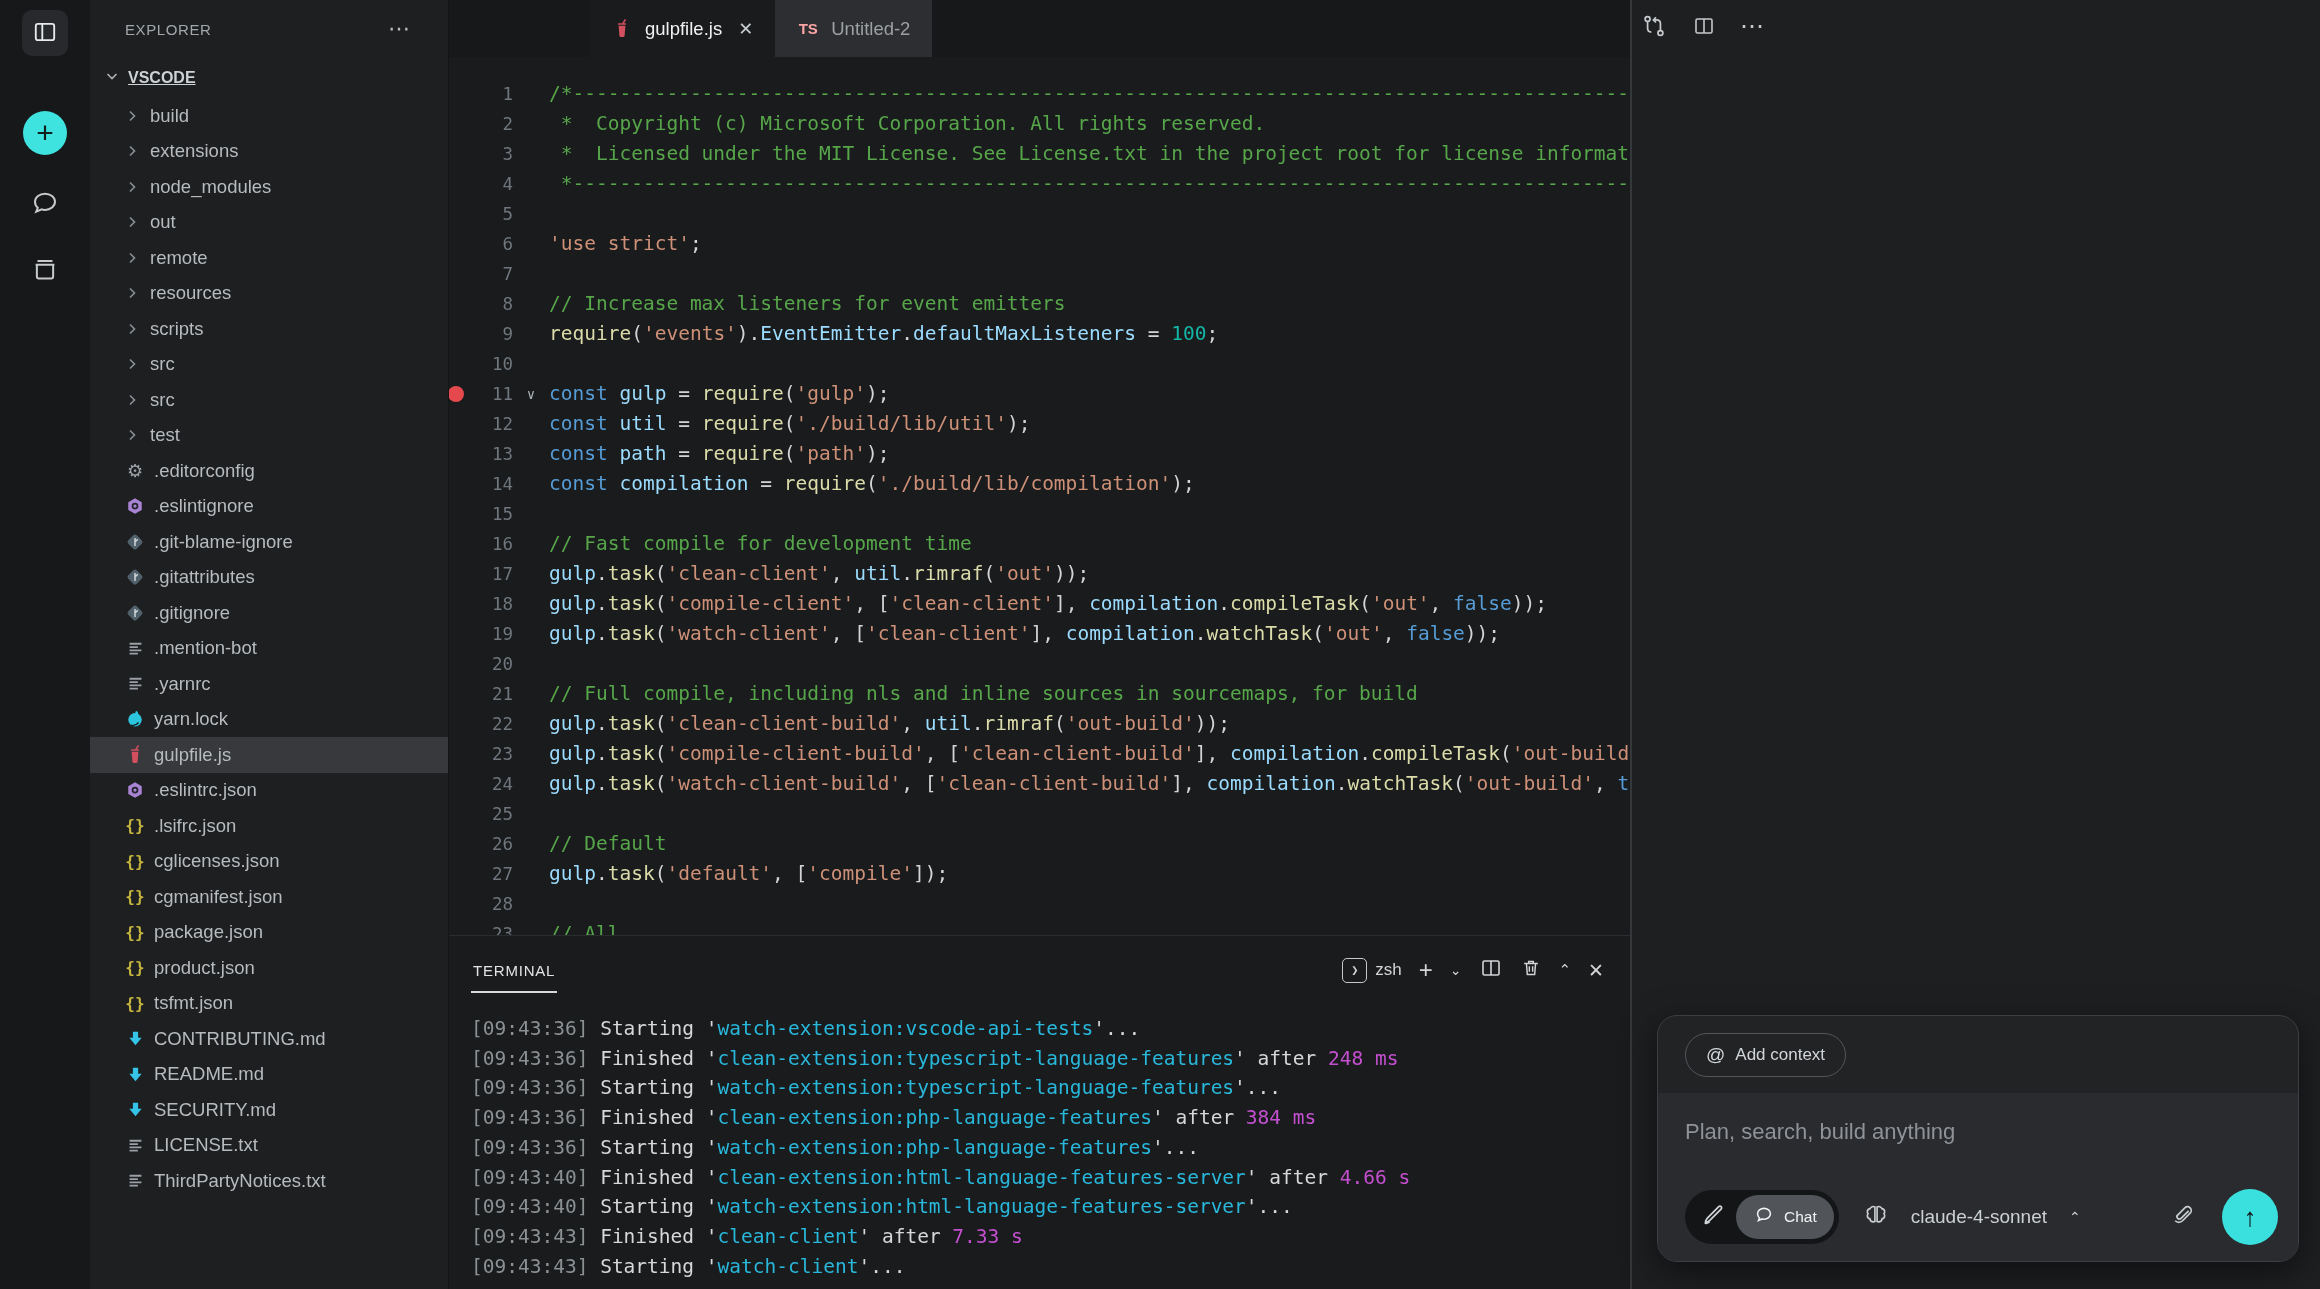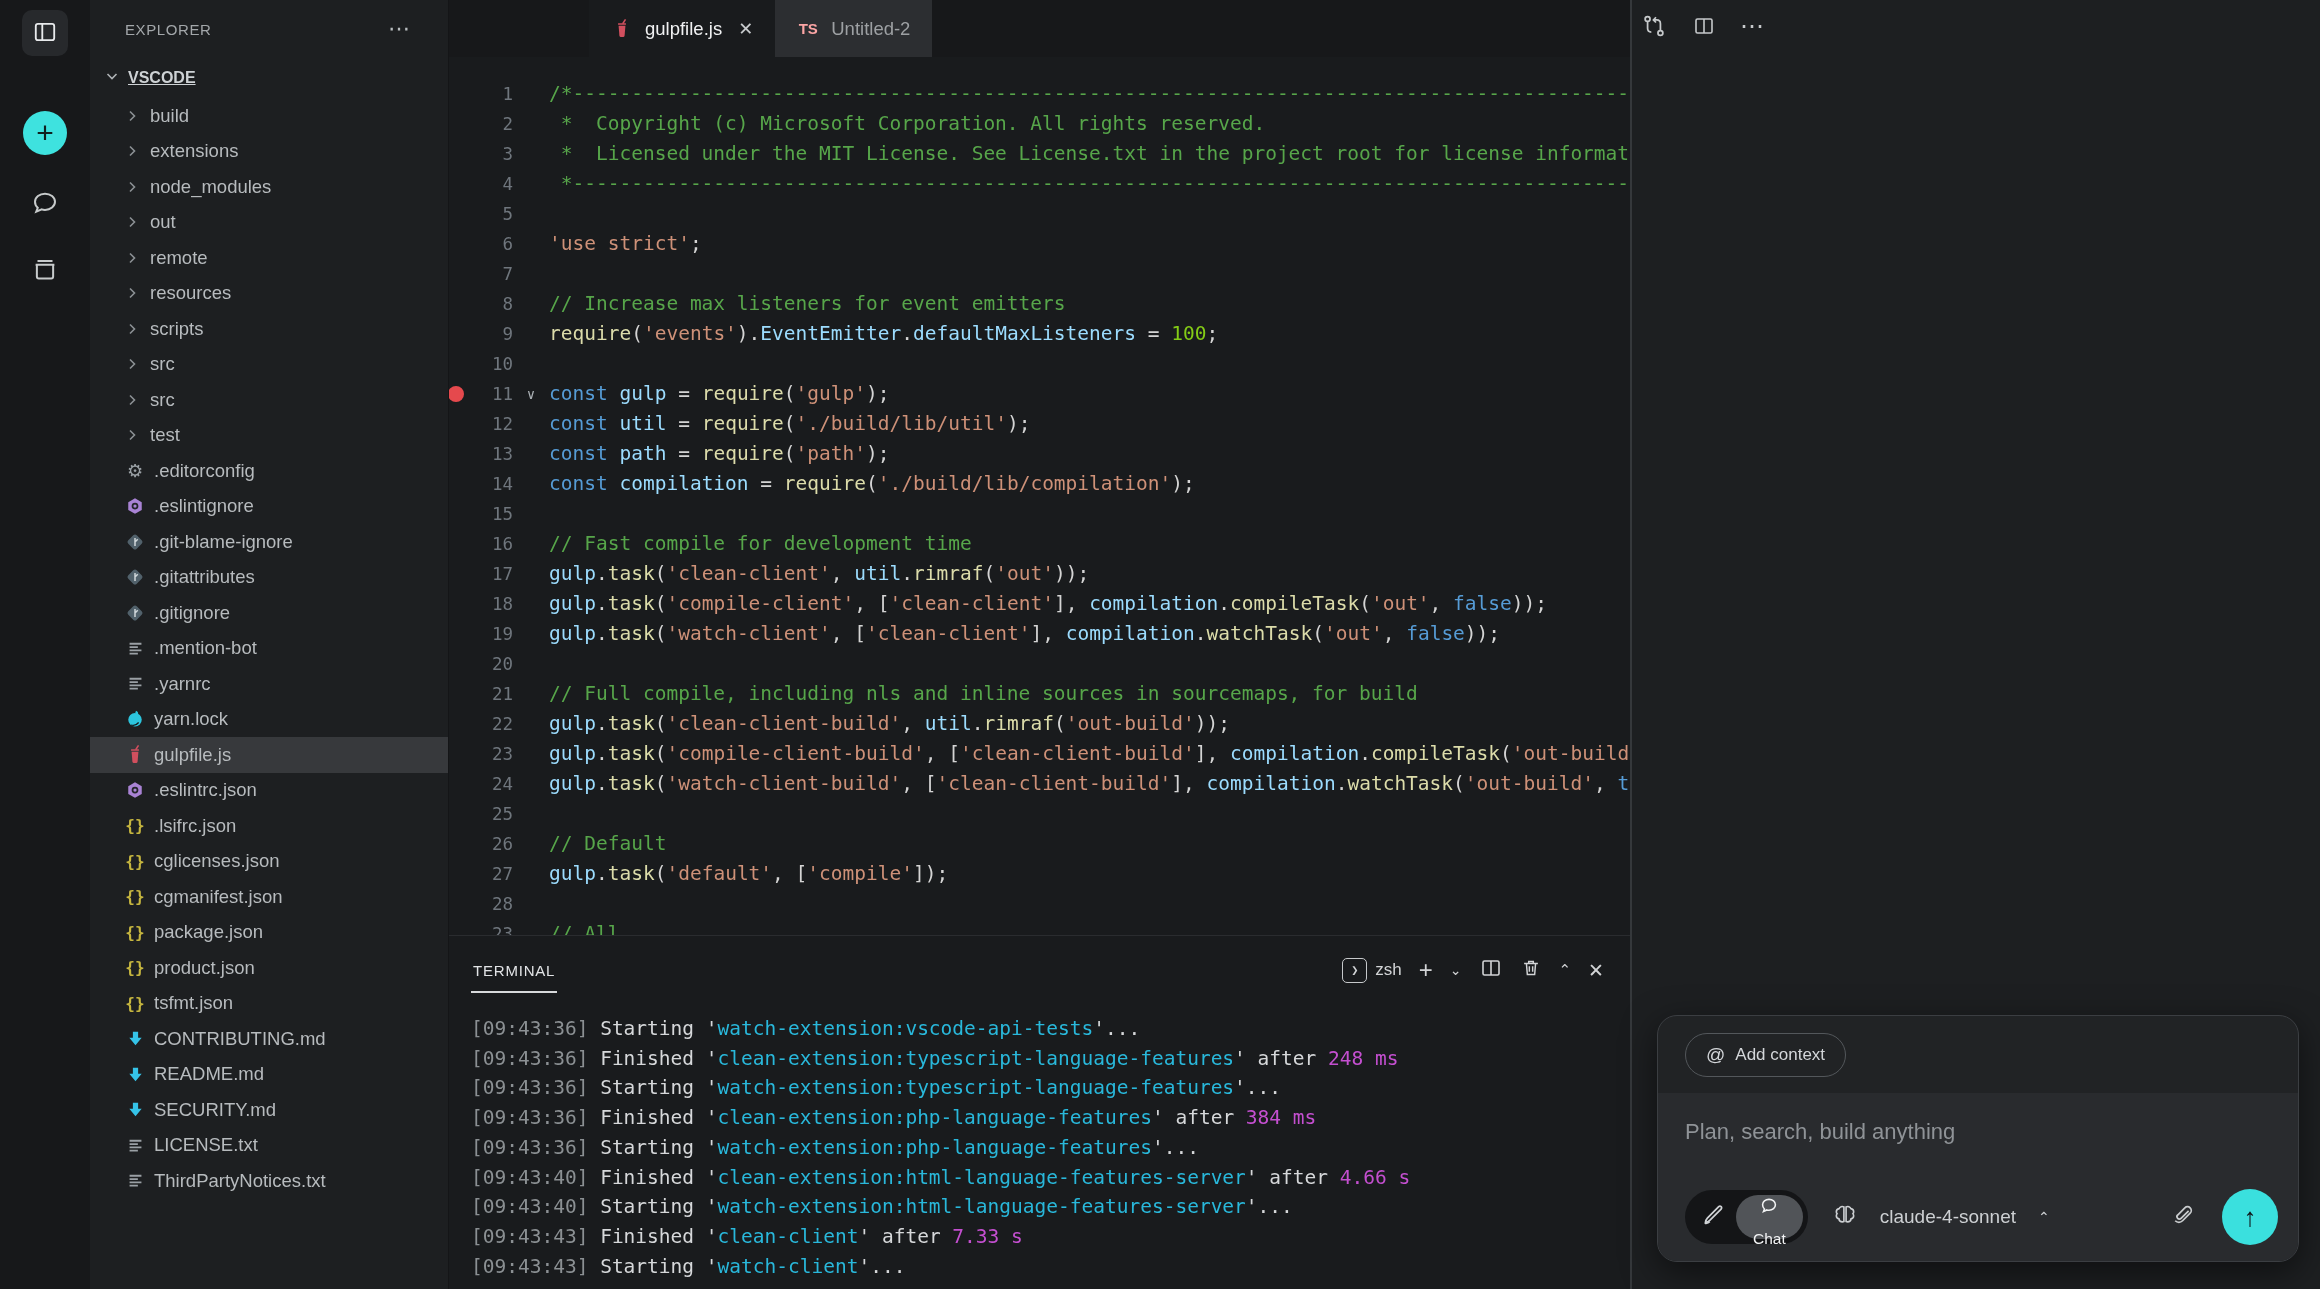--- a/index.html
+++ b/index.html
@@ -40,21 +40,21 @@
   .tab.inactive { background:#2c2e31; }
   .tab .tclose { color:#c7cacc; font-size:18px; margin-left:4px; }
 
   .code { flex:1; overflow:hidden; padding-top:22px; font-family:"DejaVu Sans Mono", monospace;
           font-size:19.5px; line-height:30px; position:relative; }
   .cl { height:30px; display:flex; white-space:pre; position:relative; }
   .ln { width:64px; text-align:right; color:#6f767d; font-size:17.5px; flex-shrink:0; }
   .fold { width:36px; text-align:center; color:#a9afb3; font-size:14px; flex-shrink:0; }
   .bpdot { position:absolute; left:-1px; top:7px; width:16px; height:16px; border-radius:50%; background:#e5494d; }
   .t-kw{color:#569cd6} .t-var{color:#9cdcfe} .t-fn{color:#dcdcaa} .t-str{color:#ce9178}
-  .t-num{color:#84cc16} .t-cmt{color:#57a64a} .t-pun{color:#d4d4d4}
+  .t-num{color:#14b8a6} .t-cmt{color:#57a64a} .t-pun{color:#d4d4d4}
 
   
   .terminal { height:354px; flex-shrink:0; border-top:1px solid #2a2c2f; display:flex; flex-direction:column; }
   .term-head { height:68px; display:flex; align-items:center; padding:0 26px 0 22px; flex-shrink:0; }
   .term-title { color:#e2e4e6; font-size:15px; letter-spacing:.8px; border-bottom:2px solid #d7d9db;
                 padding:14px 2px 12px 2px; }
   .term-actions { margin-left:auto; display:flex; align-items:center; gap:17px; color:#c6c9cb; }
   .term-actions .ta { display:flex; align-items:center; gap:8px; cursor:pointer; font-size:17px; color:#d2d4d6; }
   .tchip { width:25px; height:25px; border:1.5px solid #c6c9cb; border-radius:5px; display:flex;
            align-items:center; justify-content:center; font-size:12px; font-family:"DejaVu Sans Mono",monospace; }
@@ -77,21 +77,21 @@
   .ctx-pill { display:flex; align-items:center; gap:10px; height:44px; padding:0 20px;
               border:1.5px solid #53575b; border-radius:22px; background:transparent;
               color:#d3d6d9; font-size:17px; cursor:pointer; }
   .ctx-at { font-size:19px; }
   .cb-input { position:absolute; left:0; right:0; top:77px; bottom:0; background:#292b2e; }
   .cb-ph { position:absolute; left:27px; top:26px; color:#8f9397; font-size:22px; }
   .cb-row { position:absolute; left:27px; right:20px; bottom:16px; height:56px; display:flex; align-items:center; }
   .mode { height:54px; border-radius:28px; background:#141517; display:flex; align-items:center; padding:0 5px; }
   .mode-pencil { width:46px; display:flex; align-items:center; justify-content:center; cursor:pointer; }
   .chat-pill { height:44px; border-radius:22px; background:#515458; color:#f2f3f4; display:flex;
-               align-items:center; gap:9px; padding:0 17px; font-size:15.5px; cursor:pointer;flex-direction:column; }
+               align-items:center; gap:9px; padding:0 17px; font-size:15.5px; cursor:pointer; }
   .model { display:flex; align-items:center; gap:22px; margin-left:24px; color:#cdd0d3; font-size:19px; cursor:pointer; }
   .model-caret { font-size:14px; color:#cdd0d3; }
   .cb-spacer { flex:1; }
   .clip { margin-right:26px; cursor:pointer; display:flex; }
   .send { width:56px; height:56px; border-radius:50%; background:#3ae0de; border:none; display:flex;
           align-items:center; justify-content:center; color:#101418; font-size:26px; font-weight:bold; cursor:pointer; }
 </style>
 </head>
 <body>
 

